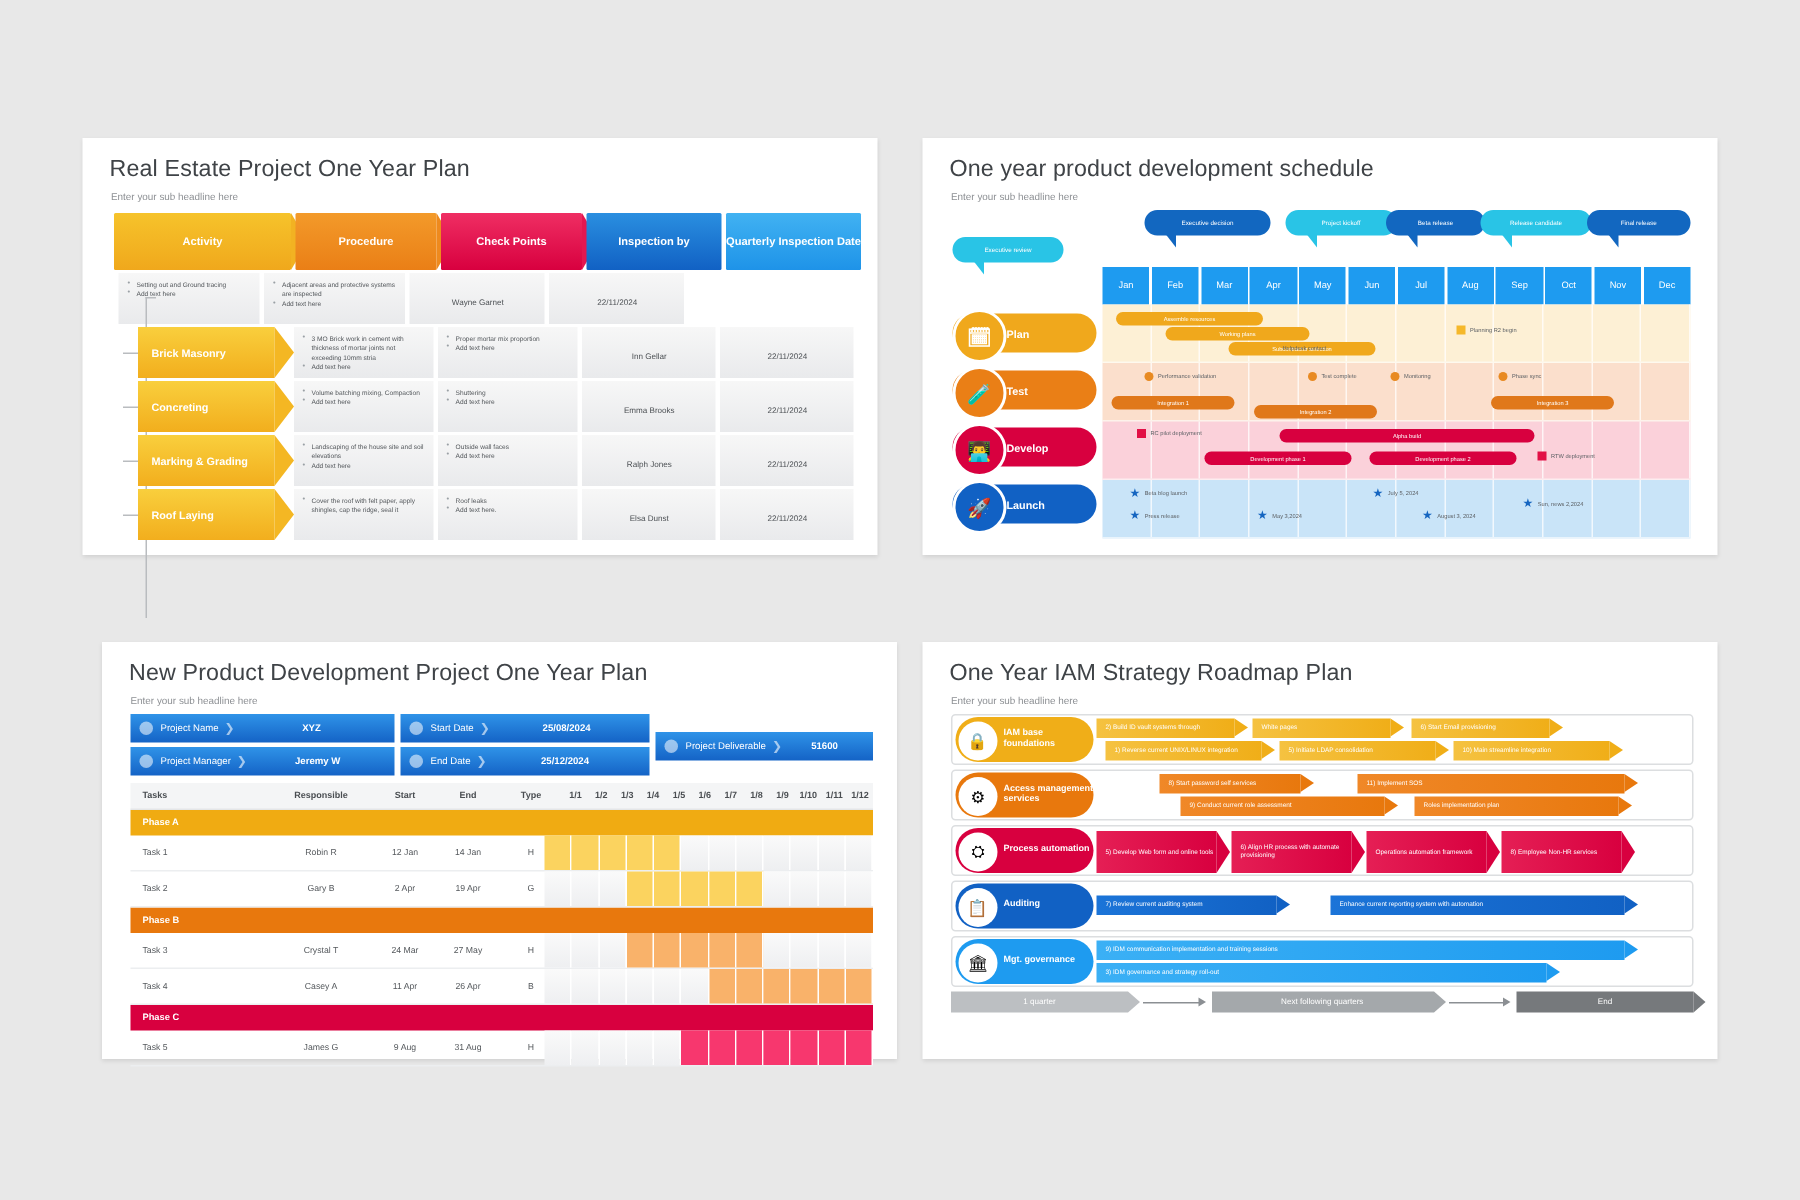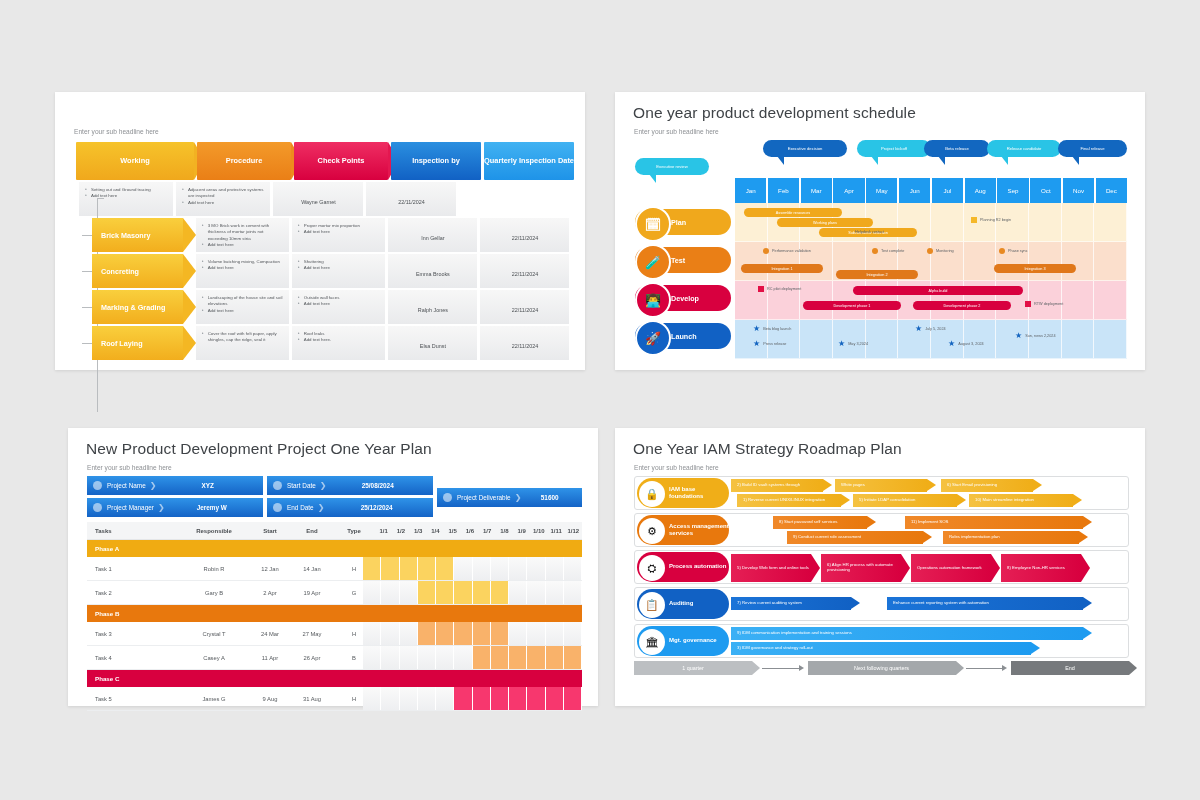--- a/index.html
+++ b/index.html
@@ -128,24 +128,25 @@
     border-bottom:7px solid transparent;}
   .farrow{flex:1;position:relative;height:14px;}
   .farrow:before{content:"";position:absolute;left:10px;right:8px;top:7px;height:1px;background:#8b8f93;}
   .farrow:after{content:"";position:absolute;right:4px;top:3.5px;border-top:3.5px solid transparent;
     border-bottom:3.5px solid transparent;border-left:5px solid #8b8f93;}
 </style>
 </head>
 <body>
 
 <div class="slide" id="slide1">
+  <div class="s-title">Real Estate Project One Year Plan</div>
   <div class="s-sub">Enter your sub headline here</div>
   <div class="t1">
     <div class="hdrrow">
-      <div class="hcell h-act">Working</div>
+      <div class="hcell h-act">Activity</div>
       <div class="hcell h-proc">Procedure</div>
       <div class="hcell h-chk">Check Points</div>
       <div class="hcell h-insp">Inspection by</div>
       <div class="hcell h-qid">
           <span>Quarterly Inspection Date</span>
         </div>
     </div>
     <div class="spine"></div>
     <div class="spine-top"></div>
     <div id="s1rows">

